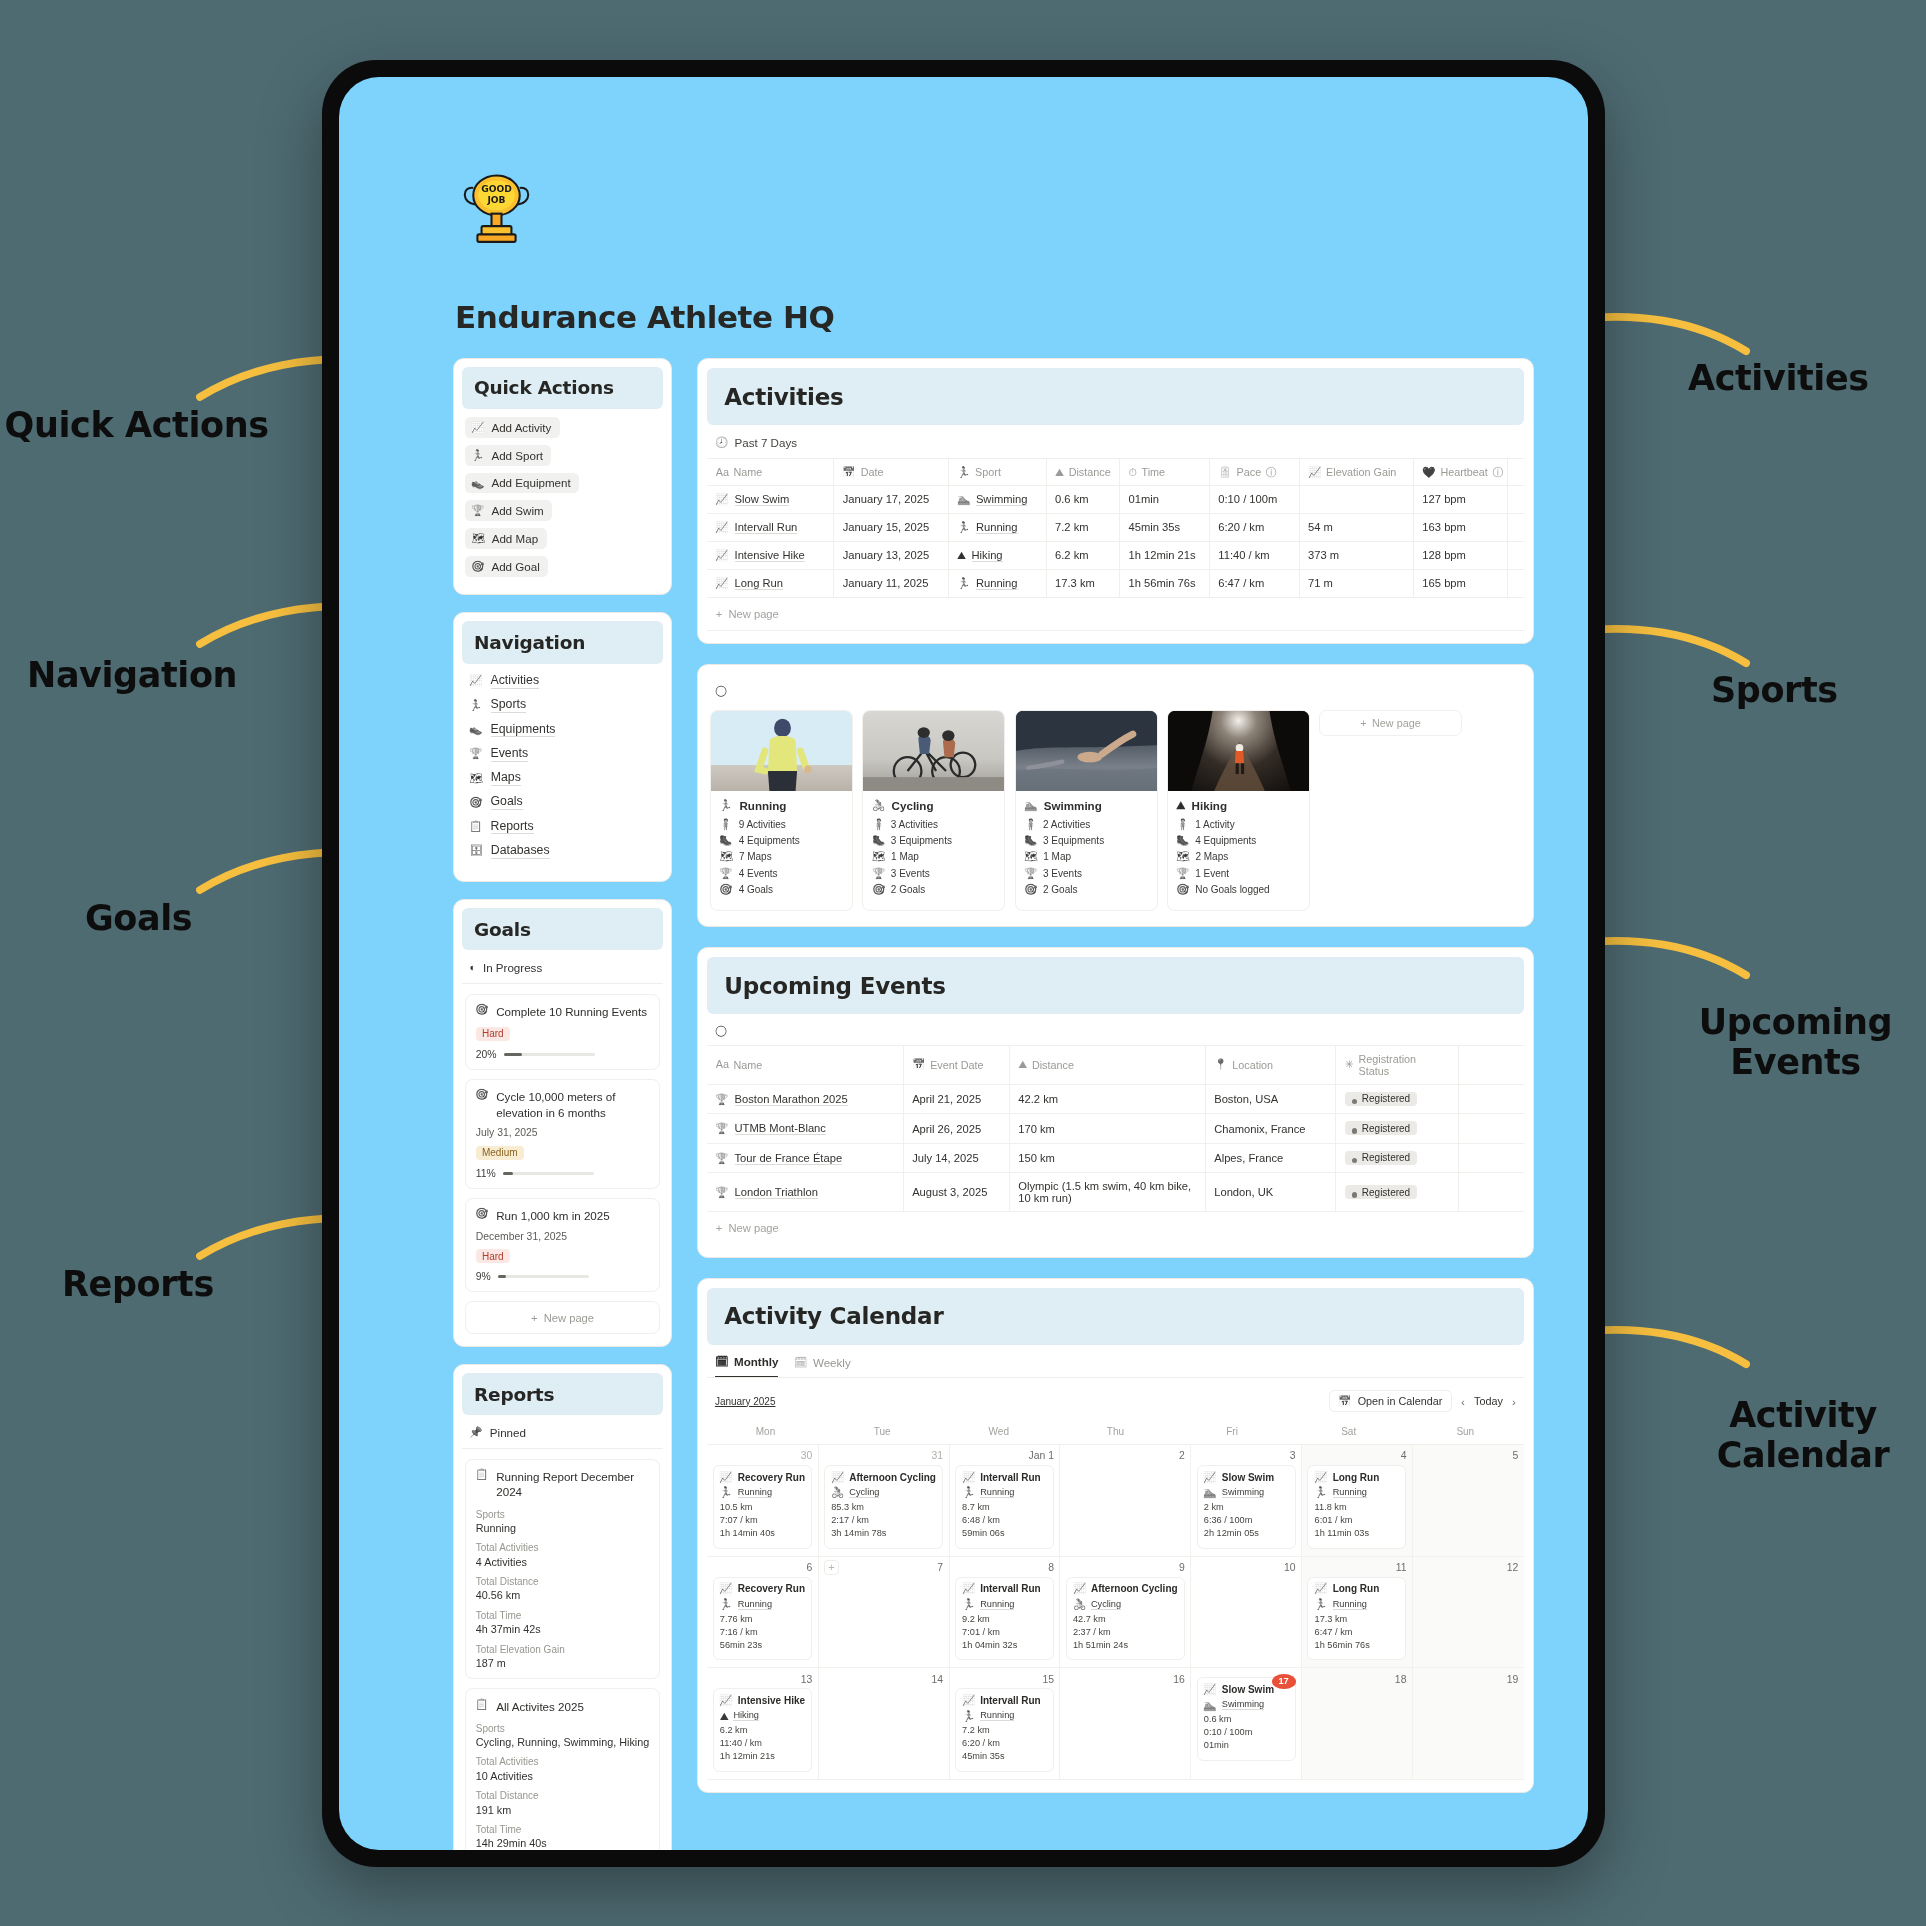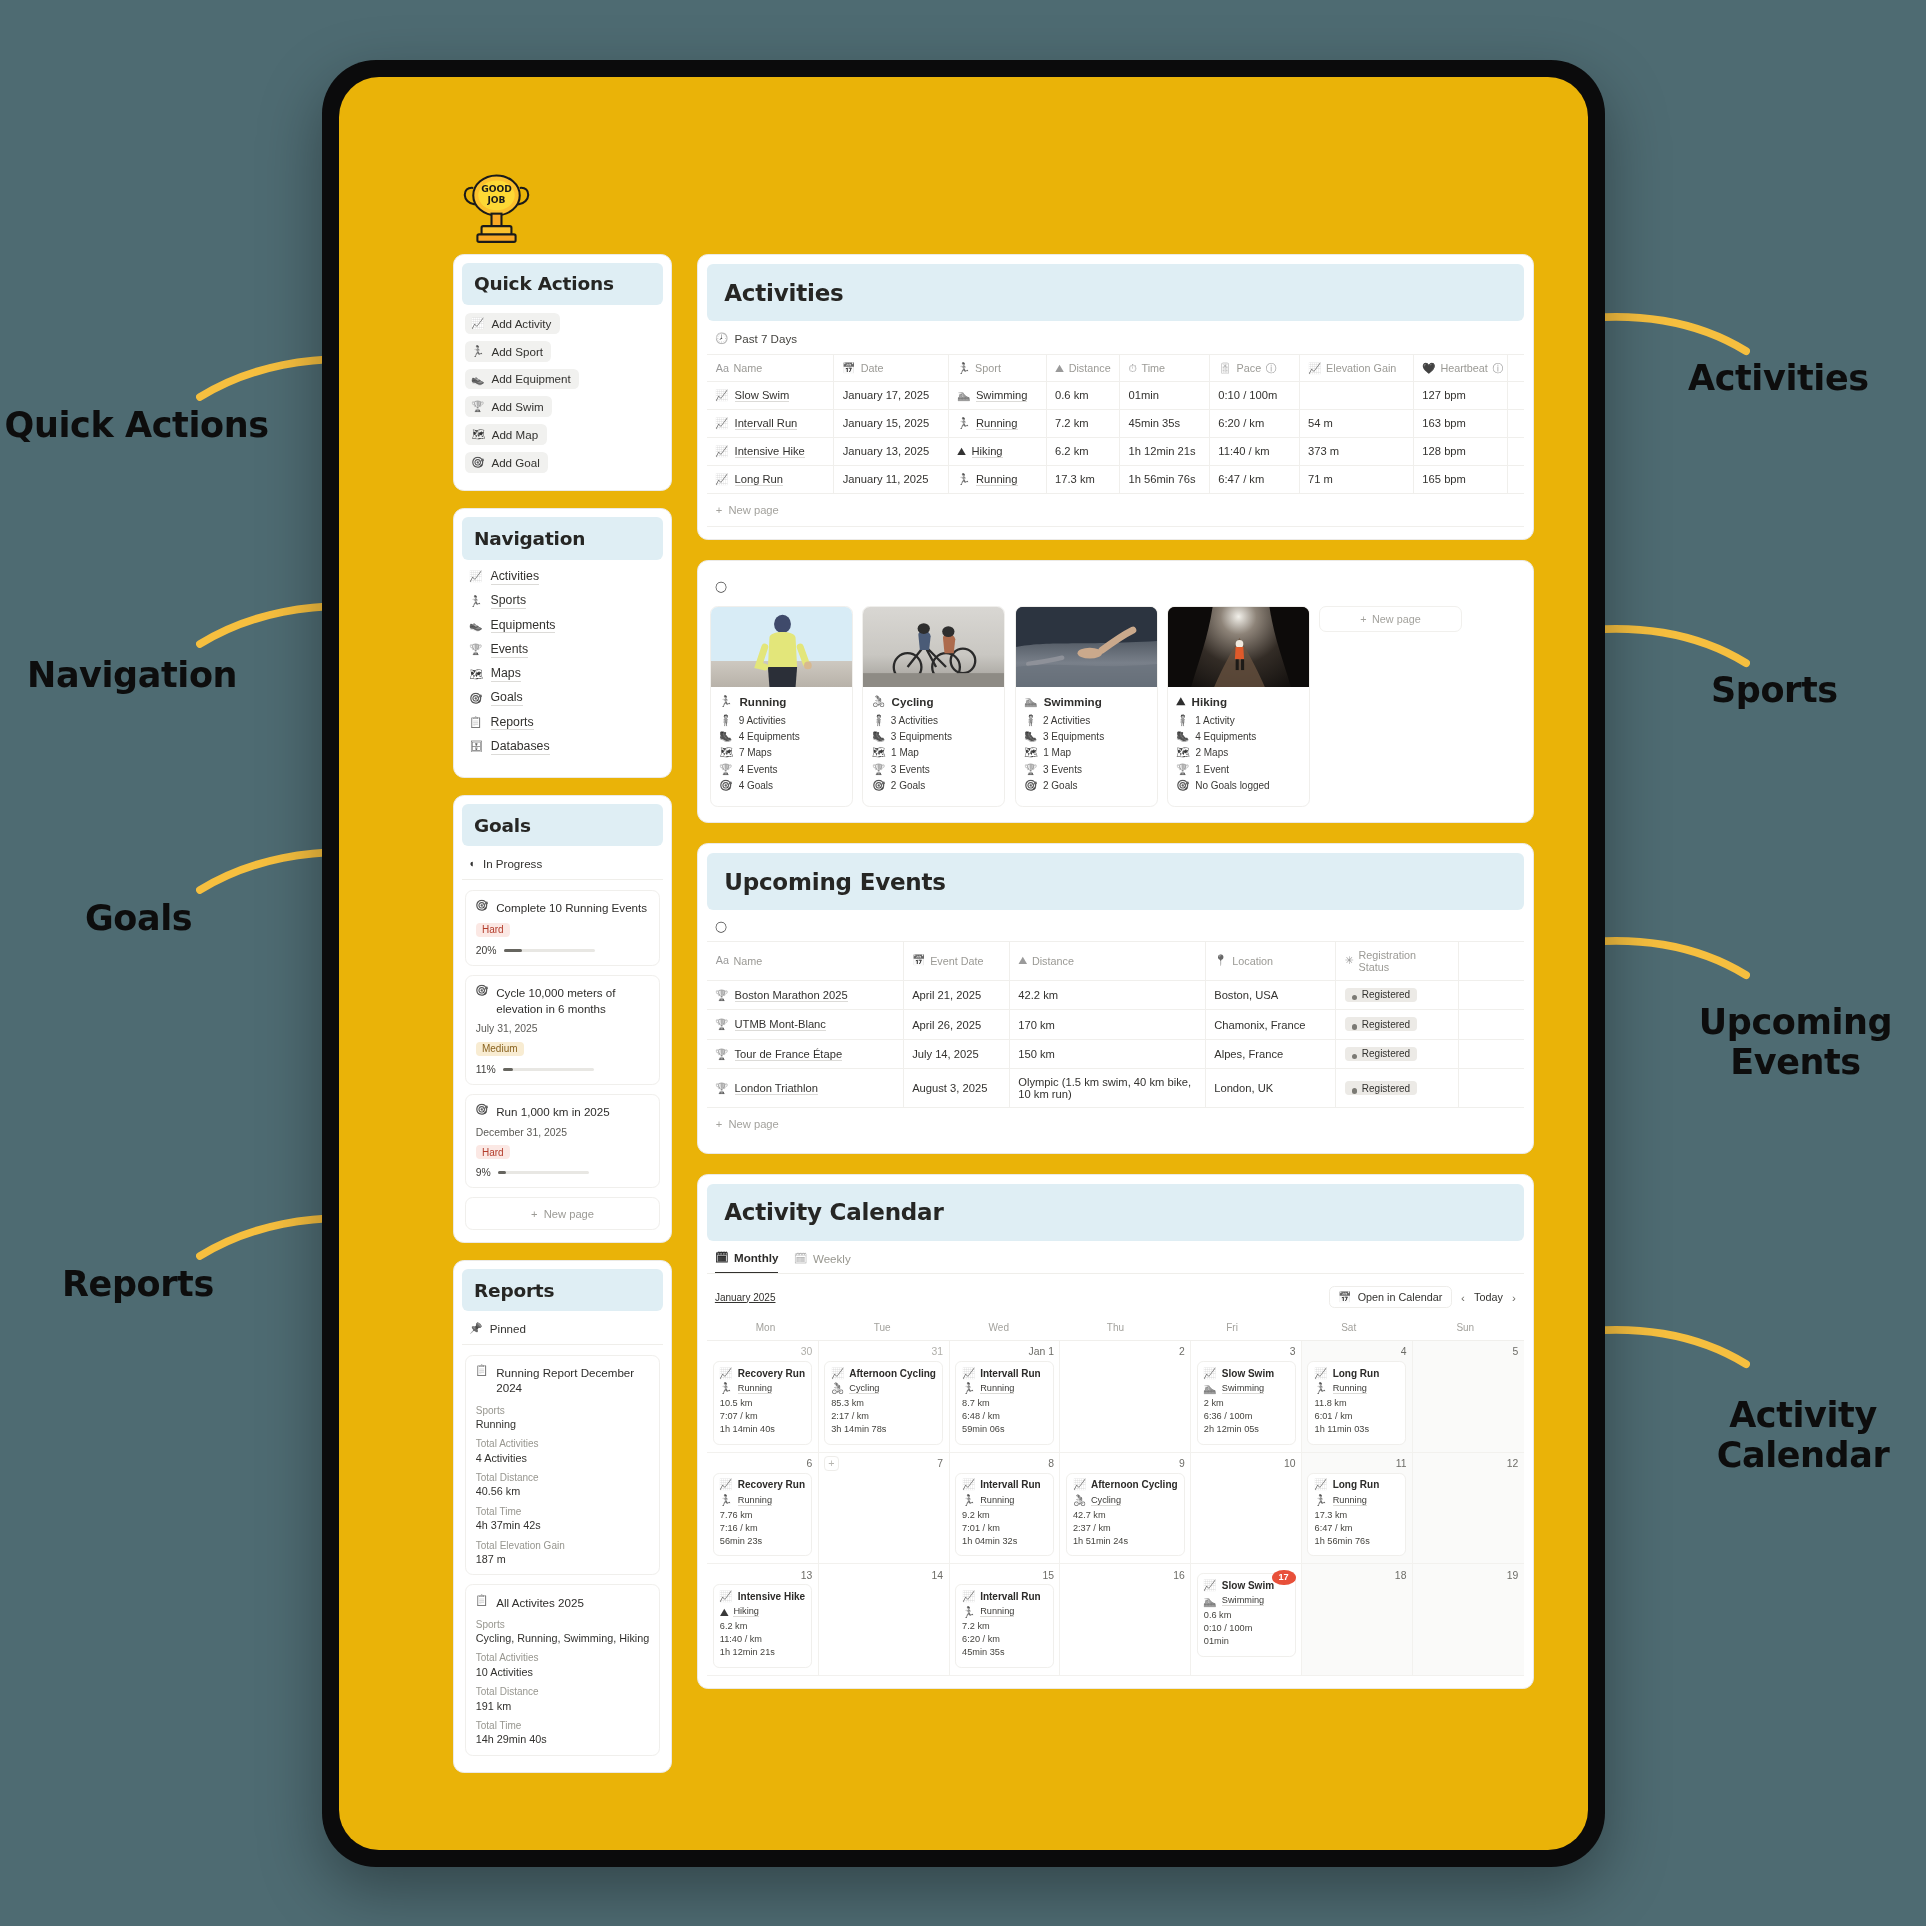--- a/index.html
+++ b/index.html
@@ -29,21 +29,21 @@
     position: absolute;
     left: 322px; top: 60px;
     width: 1283px; height: 1807px;
     background: #0b0b0c;
     border-radius: 54px;
     box-shadow: 0 23px 62px rgba(0,0,0,.35);
     padding: 17px;
   }
   #screen {
     width: 100%; height: 100%;
-    background: #eab308;
+    background: #7dd3fc;
     border-radius: 40px;
     overflow: hidden;
     position: relative;
   }
   #page {
     position: absolute;
     inset: 0;
     padding: 60px 45px 0 45px;
     overflow: hidden;
   }
@@ -278,20 +278,21 @@
     <path d="M22 24 C8 22 8 42 24 44" fill="none" stroke="#1a1a1a" stroke-width="2.5"></path>
     <path d="M78 24 C92 22 92 42 76 44" fill="none" stroke="#1a1a1a" stroke-width="2.5"></path>
     <ellipse cx="50" cy="33" rx="22" ry="18" fill="#fdd835"></ellipse>
     <text x="50" y="29" font-size="11" font-weight="700" text-anchor="middle" fill="#1a1a1a" font-family="DejaVu Sans, sans-serif">GOOD</text>
     <text x="50" y="42" font-size="11" font-weight="700" text-anchor="middle" fill="#1a1a1a" font-family="DejaVu Sans, sans-serif">JOB</text>
     <rect x="44" y="55" width="12" height="16" fill="#f9a825" stroke="#1a1a1a" stroke-width="2.5"></rect>
     <rect x="32" y="70" width="36" height="11" rx="2" fill="#fbc02d" stroke="#1a1a1a" stroke-width="2.5"></rect>
     <rect x="27" y="80" width="46" height="9" rx="2" fill="#f9a825" stroke="#1a1a1a" stroke-width="2.5"></rect>
   </svg>
 
+  <div class="page-title">Endurance Athlete HQ</div>
 
   <div class="cols">
 
     <div class="col-left">
 
       <div class="card">
         <div class="band">Quick Actions</div>
         <div class="qa-list">
           <div class="qa-row"><span class="qa-btn">
                     <span class="ic">📈</span>

